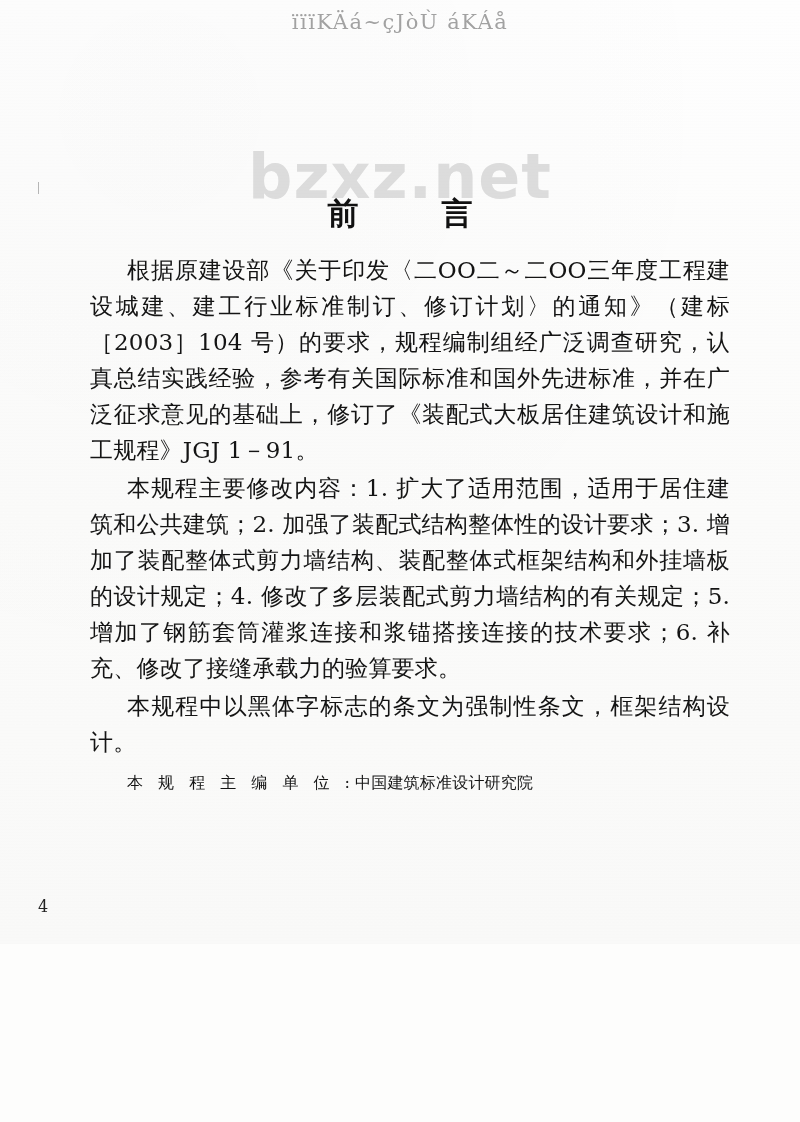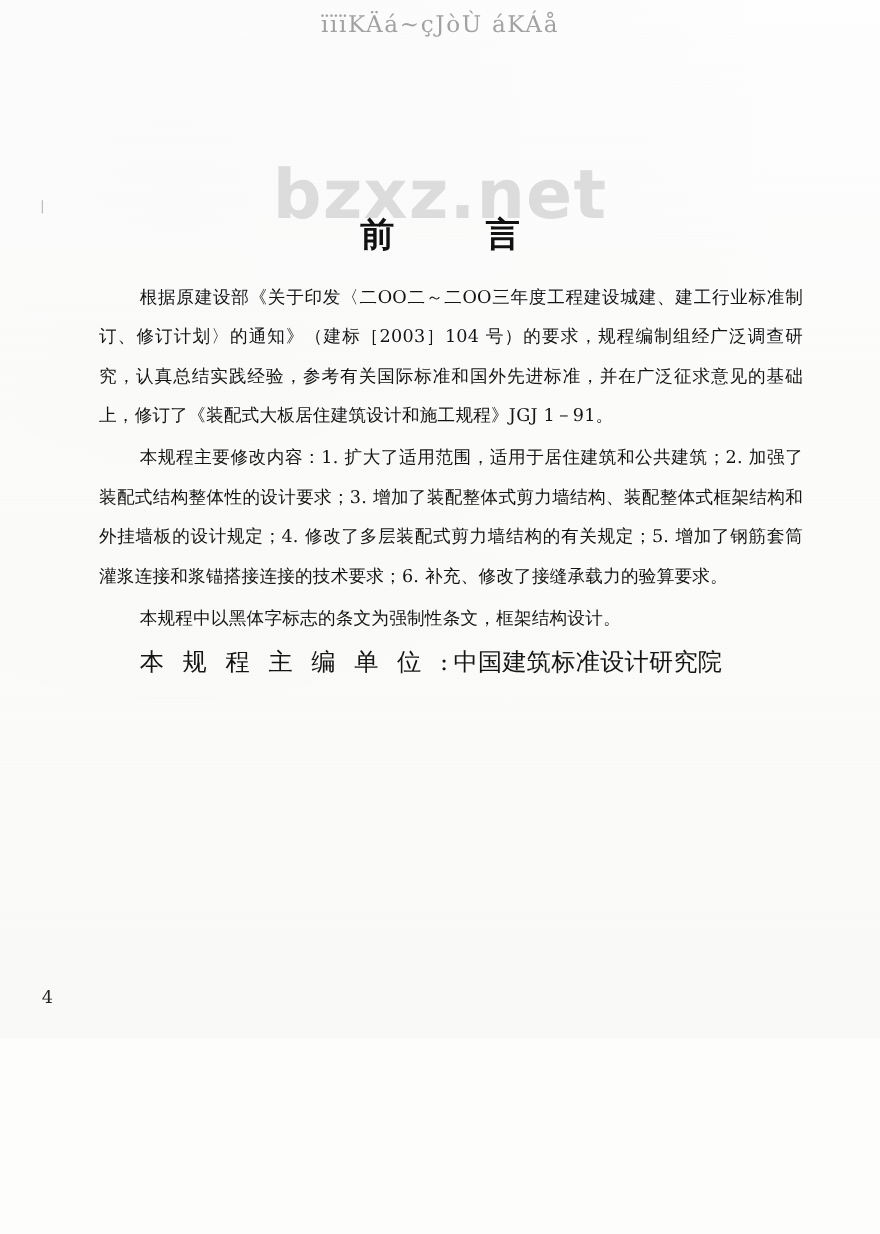--- a/index.html
+++ b/index.html
@@ -81,33 +81,33 @@
   }
   .content {
     position: absolute;
     top: 252px;
     left: 90px;
     width: 640px;
     z-index: 2;
   }
   p.para {
     margin: 0 0 2px 0;
-    font-size: 16px;
+    font-size: 23px;
     line-height: 36px;
     text-indent: 37px;
     text-align: justify;
     letter-spacing: 0.2px;
     color: #141414;
     font-family: "DejaVu Serif", "Liberation Serif", serif;
   }
   .signature {
     margin-top: 6px;
   }
   .sig-line-1 {
-    font-size: 22px;
+    font-size: 16px;
     line-height: 34px;
     text-indent: 37px;
     letter-spacing: 0.2px;
     color: #141414;
   }
   .sig-line-1 .spaced {
     letter-spacing: 5px;
   }
   .sig-line-2 {
     font-size: 18.6px;

